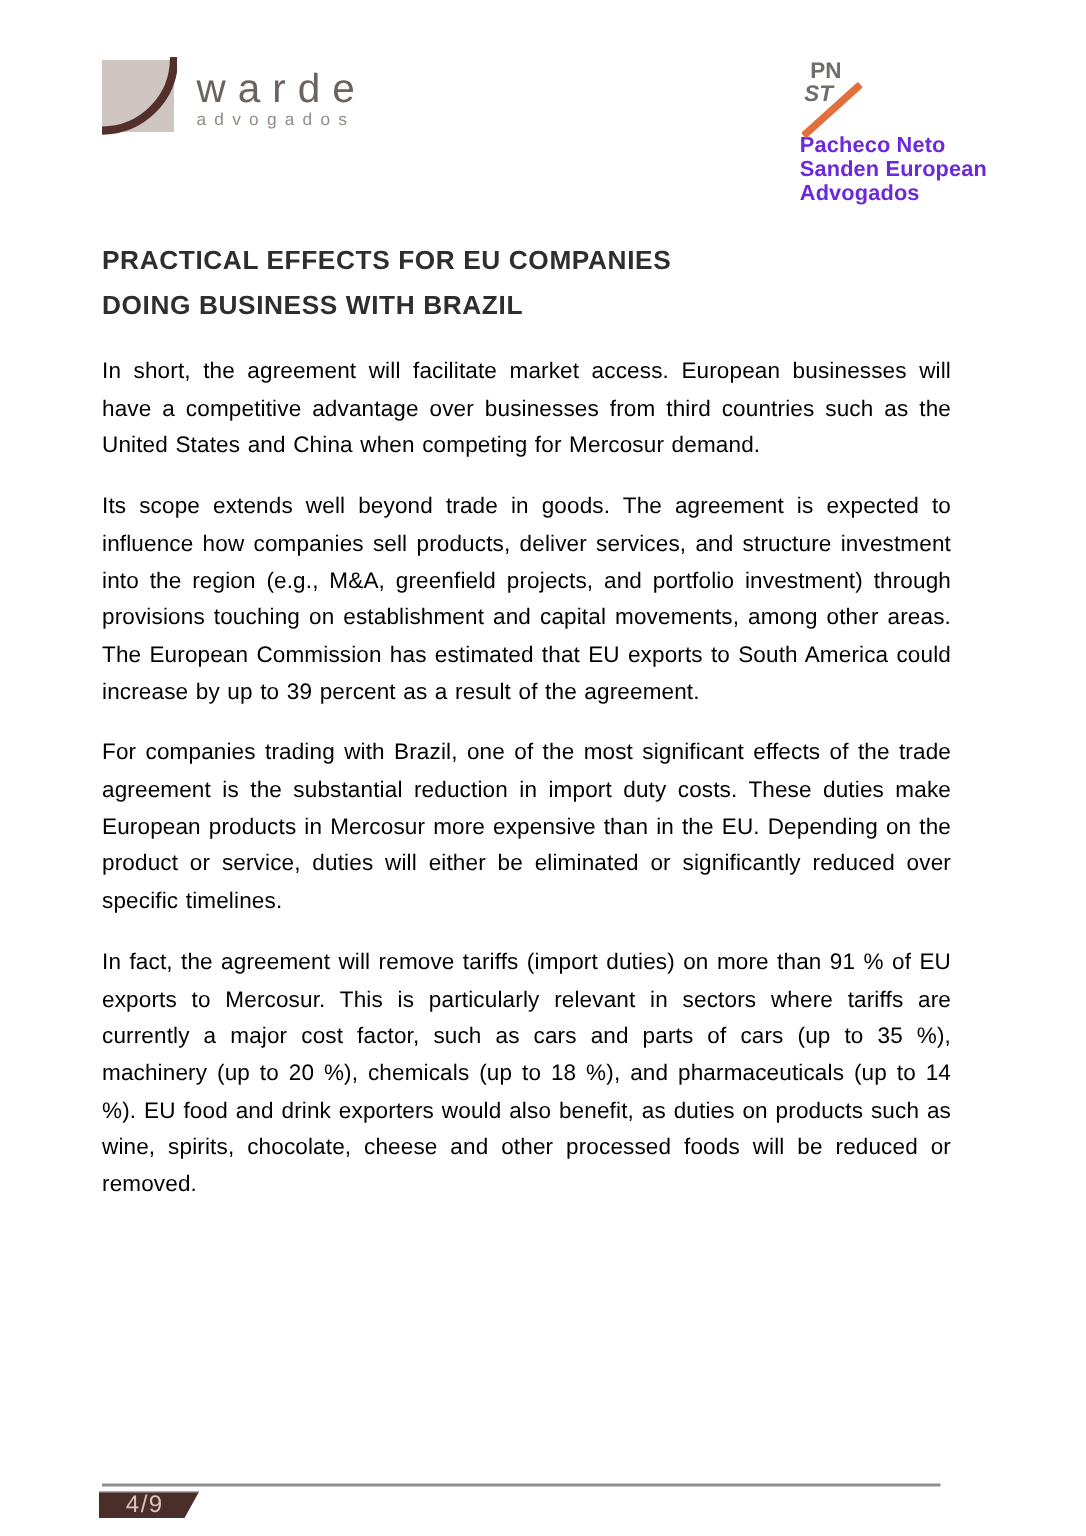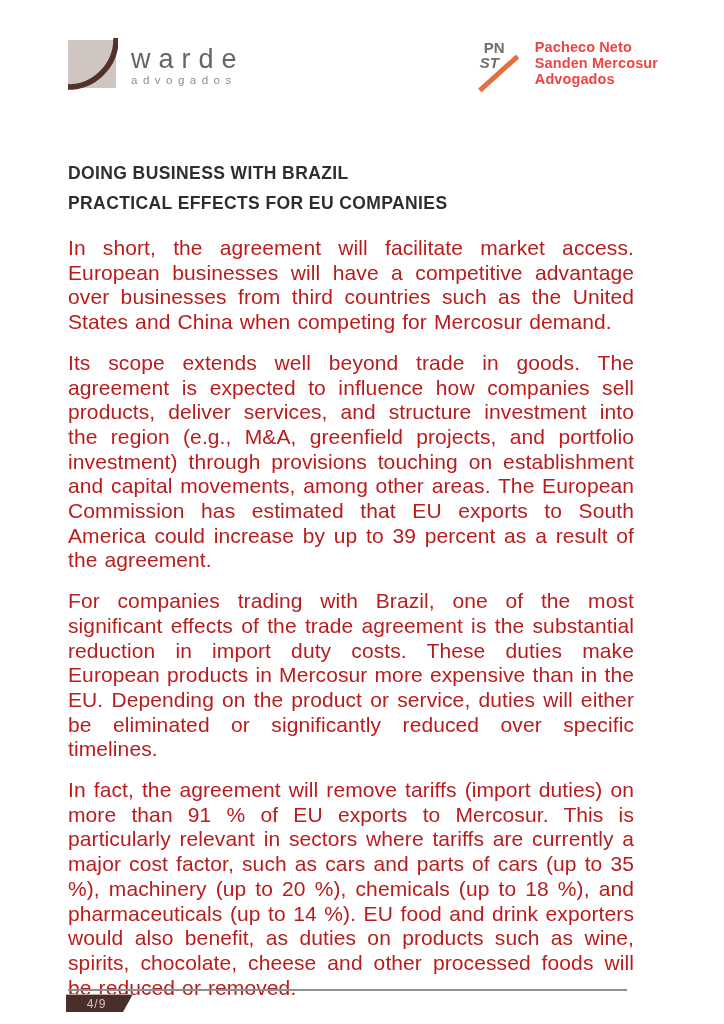--- a/index.html
+++ b/index.html
@@ -20,68 +20,68 @@
   .warde-text { margin-top:8px; }
   .warde-name {
     font-size:27px; color:#6a635e; letter-spacing:8px;
     line-height:26px; font-weight:400;
   }
   .warde-sub {
     font-size:11.5px; color:#958b82; letter-spacing:5.5px;
     margin-top:2px; font-weight:400;
   }
 
-  .pnst-logo { display:flex; gap:20px; align-items:flex-start; margin-top:2px; }
+  .pnst-logo { display:flex; gap:0; align-items:flex-start; margin-top:2px;flex-direction:column; }
   .pnst-monogram {
     position:relative; width:38px; height:50px;
     font-size:15px; font-weight:700; color:#716d6a; line-height:15px;
   }
   .pnst-mono-top { padding-left:7px; }
   .pnst-mono-bottom { padding-left:3px;font-style:italic; }
   .pnst-slash {
     position:absolute; left:-4px; top:31px;
     width:51px; height:4.5px; background:#e2703d;
     transform:rotate(-42deg); border-radius:1px;
   }
   .pnst-text {
     font-size:14.5px; line-height:15.8px; font-weight:700;
-    color:#ef4444; letter-spacing:0.1px;
+    color:#6d28d9; letter-spacing:0.1px;
   }
 
   
   .content {
     position:absolute; top:158px; left:68px; width:566px;
     color:#3f3f3f;
   }
   h1, h2 {
     margin:0; color:#2e2e2e; font-weight:700;
     font-size:17.5px; letter-spacing:0.4px;
   }
   h1 { line-height:30px; margin-bottom:18px; }
   h1 .hline { display:block; }
   h2 { line-height:22px; margin:30px 0 24px; }
   .content p {
     margin:0 0 16px;
-    font-size:21px; line-height:24.7px;
+    font-size:15px; line-height:24.7px;
     text-align:justify;
     letter-spacing:0.1px; word-spacing:0.05em;
-    color:#b91c1c;
+    color:#000000;
   }
 
   
   .footer-line {
     position:absolute; left:68px; top:989px;
     width:559px; height:2px; background:#8f8f8f;
   }
   .page-badge {
     position:absolute; left:66px; top:994px;
     width:67px; height:18px;
     background:#4a2e2a;
     clip-path:polygon(0 0, 100% 0, calc(100% - 10px) 100%, 0 100%);
-    color:#dcc3bd; font-size:12px; letter-spacing:1px;
+    color:#dcc3bd; font-size:16px; letter-spacing:1px;
     display:flex; align-items:center; justify-content:center;
     padding-right:6px; box-sizing:border-box;
     border-top:1px solid #b9a9a4;
   }
 </style>
 </head>
 <body>
 
 <div class="page">
 
@@ -99,32 +99,32 @@
     </div>
 
     <div class="pnst-logo">
       <div class="pnst-monogram">
         <div class="pnst-mono-top">PN</div>
         <div class="pnst-mono-bottom">ST</div>
         <div class="pnst-slash"></div>
       </div>
       <div class="pnst-text">
         <div>Pacheco Neto</div>
-        <div>Sanden Mercosur</div>
+        <div>Sanden European</div>
         <div>Advogados</div>
       </div>
     </div>
 
   </header>
 
   <main class="content">
 
     <h1>
+      <span class="hline">PRACTICAL EFFECTS FOR EU COMPANIES</span>
       <span class="hline">DOING BUSINESS WITH BRAZIL</span>
-      <span class="hline">PRACTICAL EFFECTS FOR EU COMPANIES</span>
     </h1>
 
     <p>In short, the agreement will facilitate market access. European businesses will have a competitive advantage over businesses from third countries such as the United States and China when competing for Mercosur demand.</p>
     <p>Its scope extends well beyond trade in goods. The agreement is expected to influence how companies sell products, deliver services, and structure investment into the region (e.g., M&amp;A, greenfield projects, and portfolio investment) through provisions touching on establishment and capital movements, among other areas. The European Commission has estimated that EU exports to South America could increase by up to 39 percent as a result of the agreement.</p>
 
 
     <p>For companies trading with Brazil, one of the most significant effects of the trade agreement is the substantial reduction in import duty costs. These duties make European products in Mercosur more expensive than in the EU. Depending on the product or service, duties will either be eliminated or significantly reduced over specific timelines.</p>
     <p>In fact, the agreement will remove tariffs (import duties) on more than 91 % of EU exports to Mercosur. This is particularly relevant in sectors where tariffs are currently a major cost factor, such as cars and parts of cars (up to 35 %), machinery (up to 20 %), chemicals (up to 18 %), and pharmaceuticals (up to 14 %). EU food and drink exporters would also benefit, as duties on products such as wine, spirits, chocolate, cheese and other processed foods will be reduced or removed.</p>
 
   </main>

